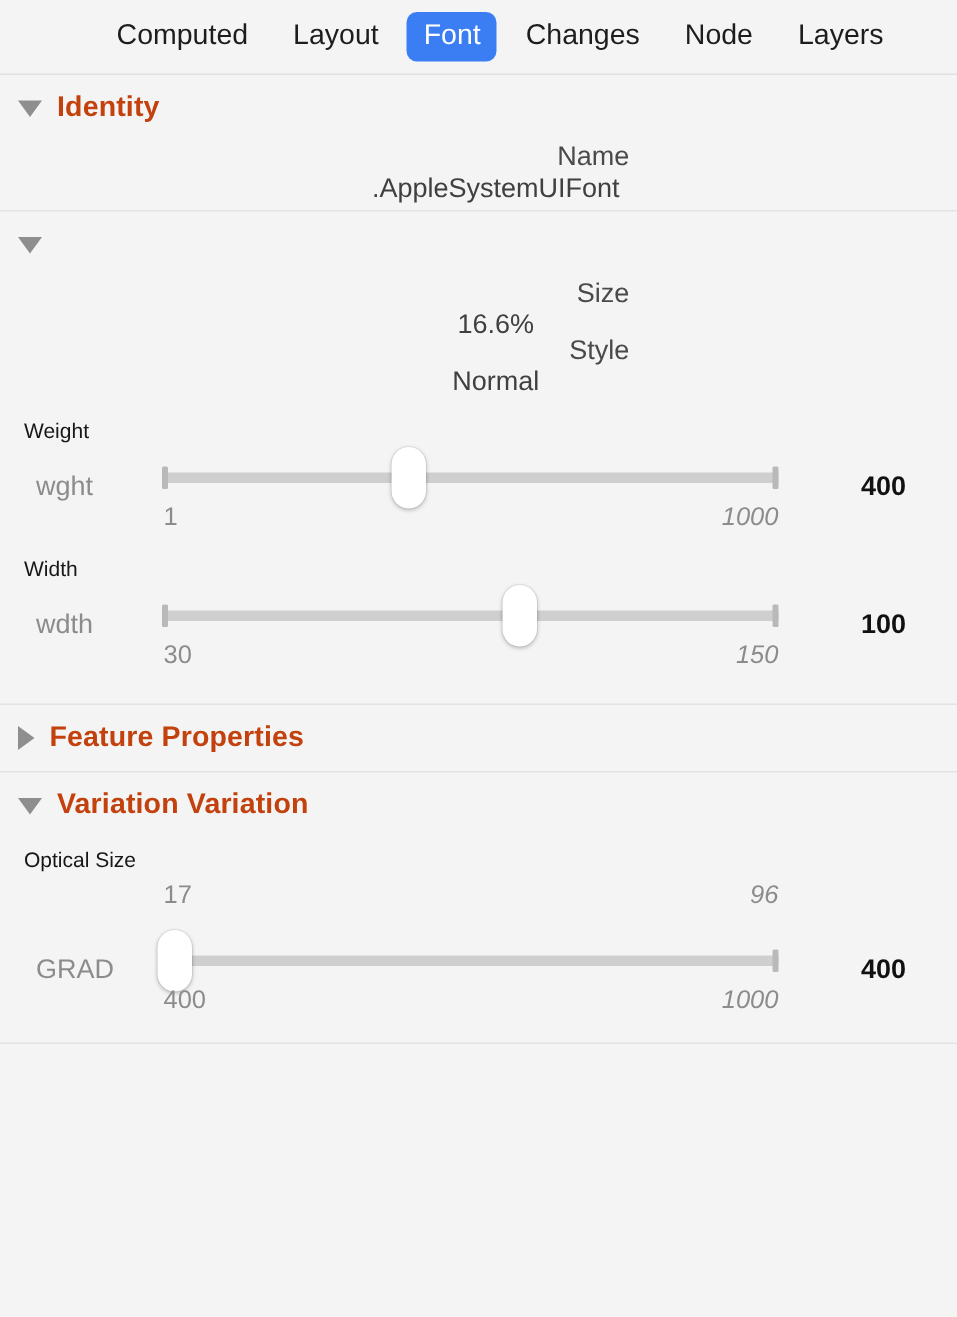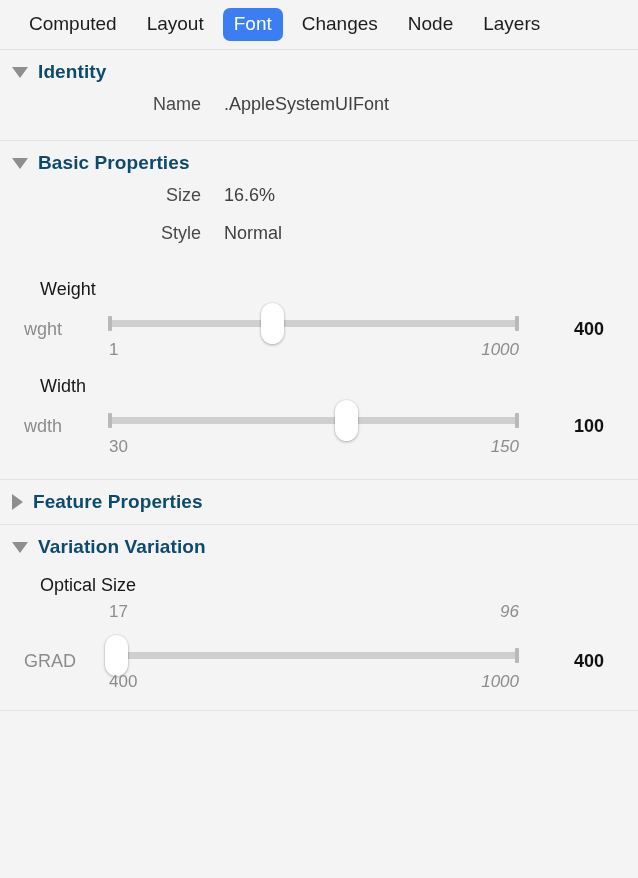--- a/index.html
+++ b/index.html
@@ -14,24 +14,25 @@
     -webkit-font-smoothing: antialiased;
     overflow: hidden;
     color: #1a1a1a;
   }
 
   
   .tabbar {
     height: 50px;
     display: flex;
     align-items: center;
-    padding: 0 18px;
+    padding: 0 30px;
     box-sizing: border-box;
     border-bottom: 1px solid #e0e0e0;
     background: #f4f4f4;
+    justify-content: flex-end;
   }
   .tab {
     font-size: 19px;
     color: #1d1d1f;
     padding: 4px 11px;
     border-radius: 7px;
     margin-right: 8px;
     line-height: 1.3;
     white-space: nowrap;
     background: transparent;
@@ -64,57 +65,59 @@
     border-top: 11px solid #8e8e8e;
   }
   .tri.right {
     border-top: 8px solid transparent;
     border-bottom: 8px solid transparent;
     border-left: 11px solid #8e8e8e;
   }
   .section-title {
     font-size: 19px;
     font-weight: bold;
-    color: #0c4a6e;
+    color: #c2410c;
     letter-spacing: 0.1px;
   }
 
   .divider {
     height: 1px;
     background: #e3e3e3;
     width: 100%;
   }
 
   
   .kv-row {
     display: flex;
+    align-items: center;
     height: 38px;
+    flex-direction: column;
   }
   .kv-key {
     width: 201px;
     text-align: right;
     font-size: 18px;
     color: #4a4a4a;
     padding-right: 0;
     box-sizing: border-box;
   }
   .kv-val {
     margin-left: 23px;
     font-size: 18px;
     color: #404040;
   }
 
   
   .slider-group {
     padding-top: 6px;
   }
   .group-title {
-    font-size: 18px;
+    font-size: 14px;
     color: #171717;
-    margin-left: 40px;
+    margin-left: 16px;
     margin-bottom: 6px;
   }
   .slider-row {
     display: flex;
     align-items: flex-end;
     height: 34px;
   }
   .slider-axis-label {
     width: 84px;
     margin-left: 24px;
@@ -210,21 +213,20 @@
 
 <div class="kv-row">
   <div class="kv-key">Name</div>
   <div class="kv-val">.AppleSystemUIFont</div>
 </div>
 <div class="spacer-8"></div>
 <div class="divider"></div>
 
 <div class="section-header">
   <span class="tri down"></span>
-  <span class="section-title">Basic Properties</span>
 </div>
 
 <div class="kv-row">
   <div class="kv-key">Size</div>
   <div class="kv-val">16.6%</div>
 </div>
 <div class="kv-row">
   <div class="kv-key">Style</div>
   <div class="kv-val">Normal</div>
 </div>

